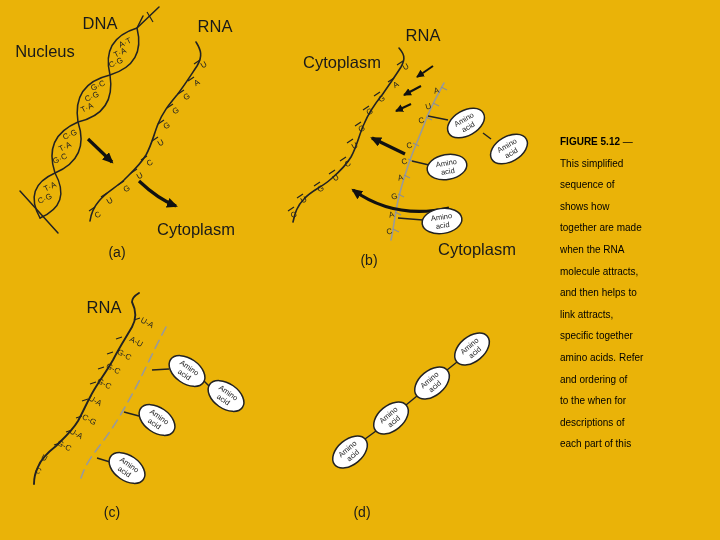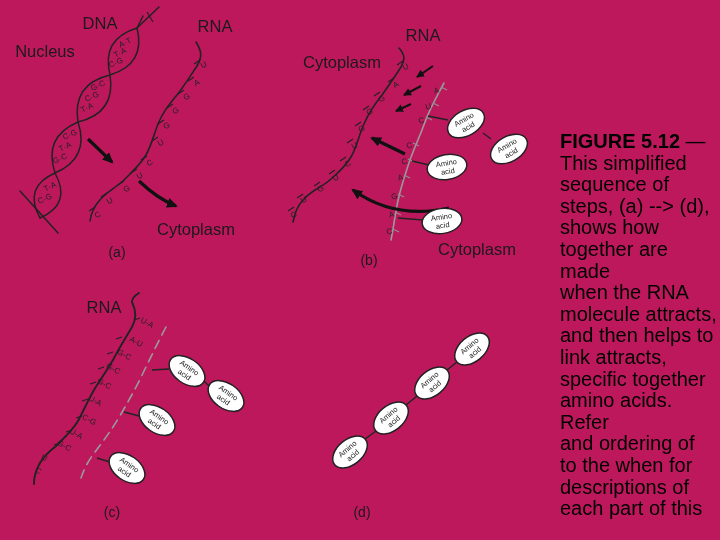--- a/index.html
+++ b/index.html
@@ -1,35 +1,35 @@
 <!DOCTYPE html>
 <html><head>
 <meta charset="utf-8">
 <style>
   html,body{margin:0;padding:0;background:#fff;}
-  #stage{position:relative;width:720px;height:540px;background:#be185d;overflow:hidden;
+  #stage{position:relative;width:720px;height:540px;background:#eab308;overflow:hidden;
          font-family:"Liberation Sans",sans-serif;}
   svg{position:absolute;left:0;top:0;}
   svg text{fill:#111;}
   .lbl{font-size:16.5px;fill:#1a1a1a;}
   .plbl{font-size:14px;fill:#1a1a1a;}
   .base{font-size:8px;fill:#222;}
   .pair{font-size:8px;fill:#222;}
   .amino-t{font-size:7.5px;fill:#222;text-anchor:middle;}
   .strand{fill:none;stroke:#222;stroke-width:1.6;stroke-linecap:round;}
   .helix{fill:none;stroke:#222;stroke-width:1.5;stroke-linecap:round;}
   .gray{fill:none;stroke:#9a9a9a;stroke-width:1.6;stroke-linecap:round;}
   .tick{stroke:#222;stroke-width:1.2;}
   .gtick{stroke:#8f8f8f;stroke-width:1.2;}
   .alink{stroke:#222;stroke-width:1.4;}
   .aell{fill:#fff;stroke:#222;stroke-width:1.5;}
   .thick{fill:none;stroke:#111;stroke-width:3.2;}
   .sm{fill:none;stroke:#111;stroke-width:2;}
   #caption{position:absolute;left:560px;top:131px;width:160px;color:#000;
-           font-size:20px;line-height:21.6px;}
+           font-size:10px;line-height:21.6px;}
   #caption .ttl{font-weight:bold;}
 </style>
 </head>
 <body>
 
 <div id="stage">
 <svg width="720" height="540" viewBox="0 0 720 540">
   <defs>
     <marker id="ah" markerUnits="userSpaceOnUse" markerWidth="13" markerHeight="11" refX="9" refY="5" orient="auto">
       <path d="M0,0 L11,5 L0,10 z" fill="#111"></path>
@@ -231,21 +231,20 @@
       <text class="amino-t" y="7">acid</text>
     </g>
     <text class="plbl" x="362" y="517" text-anchor="middle">(d)</text>
   </g>
 </svg>
 
 <div id="caption">
   <div><span class="ttl">FIGURE 5.12</span><span> —</span></div>
   <div>This simplified</div>
   <div>sequence of</div>
-  <div>steps, (a) --&gt; (d),</div>
   <div>shows how</div>
   <div>together are made</div>
   <div>when the RNA</div>
   <div>molecule attracts,</div>
   <div>and then helps to</div>
   <div>link attracts,</div>
   <div>specific together</div>
   <div>amino acids. Refer</div>
   <div>and ordering of</div>
   <div>to the when for</div>

